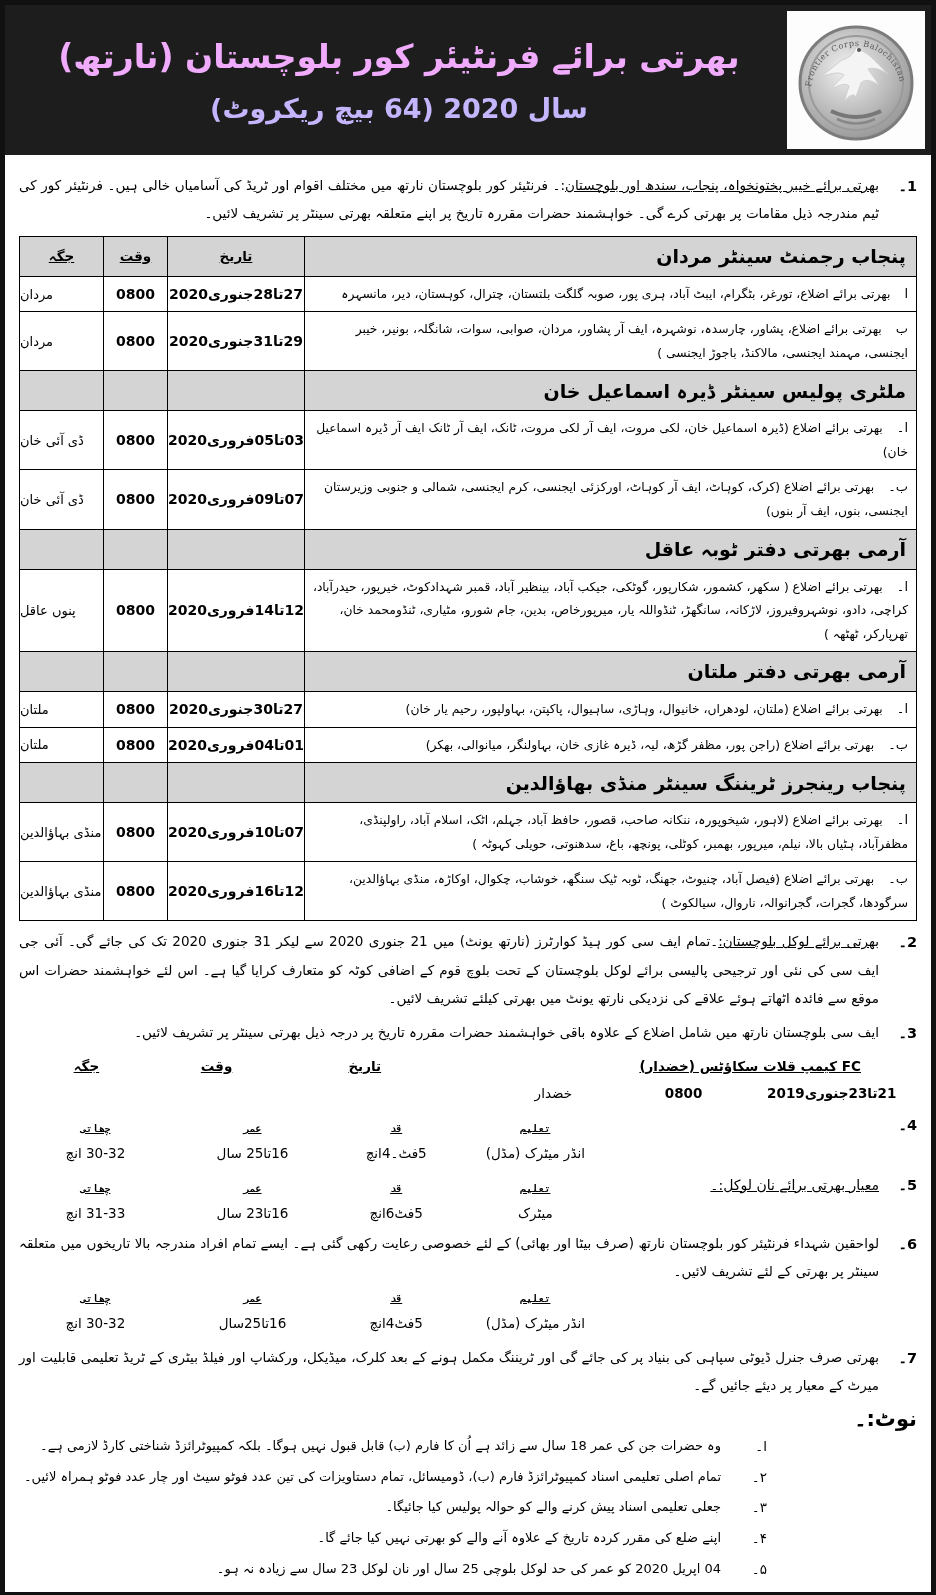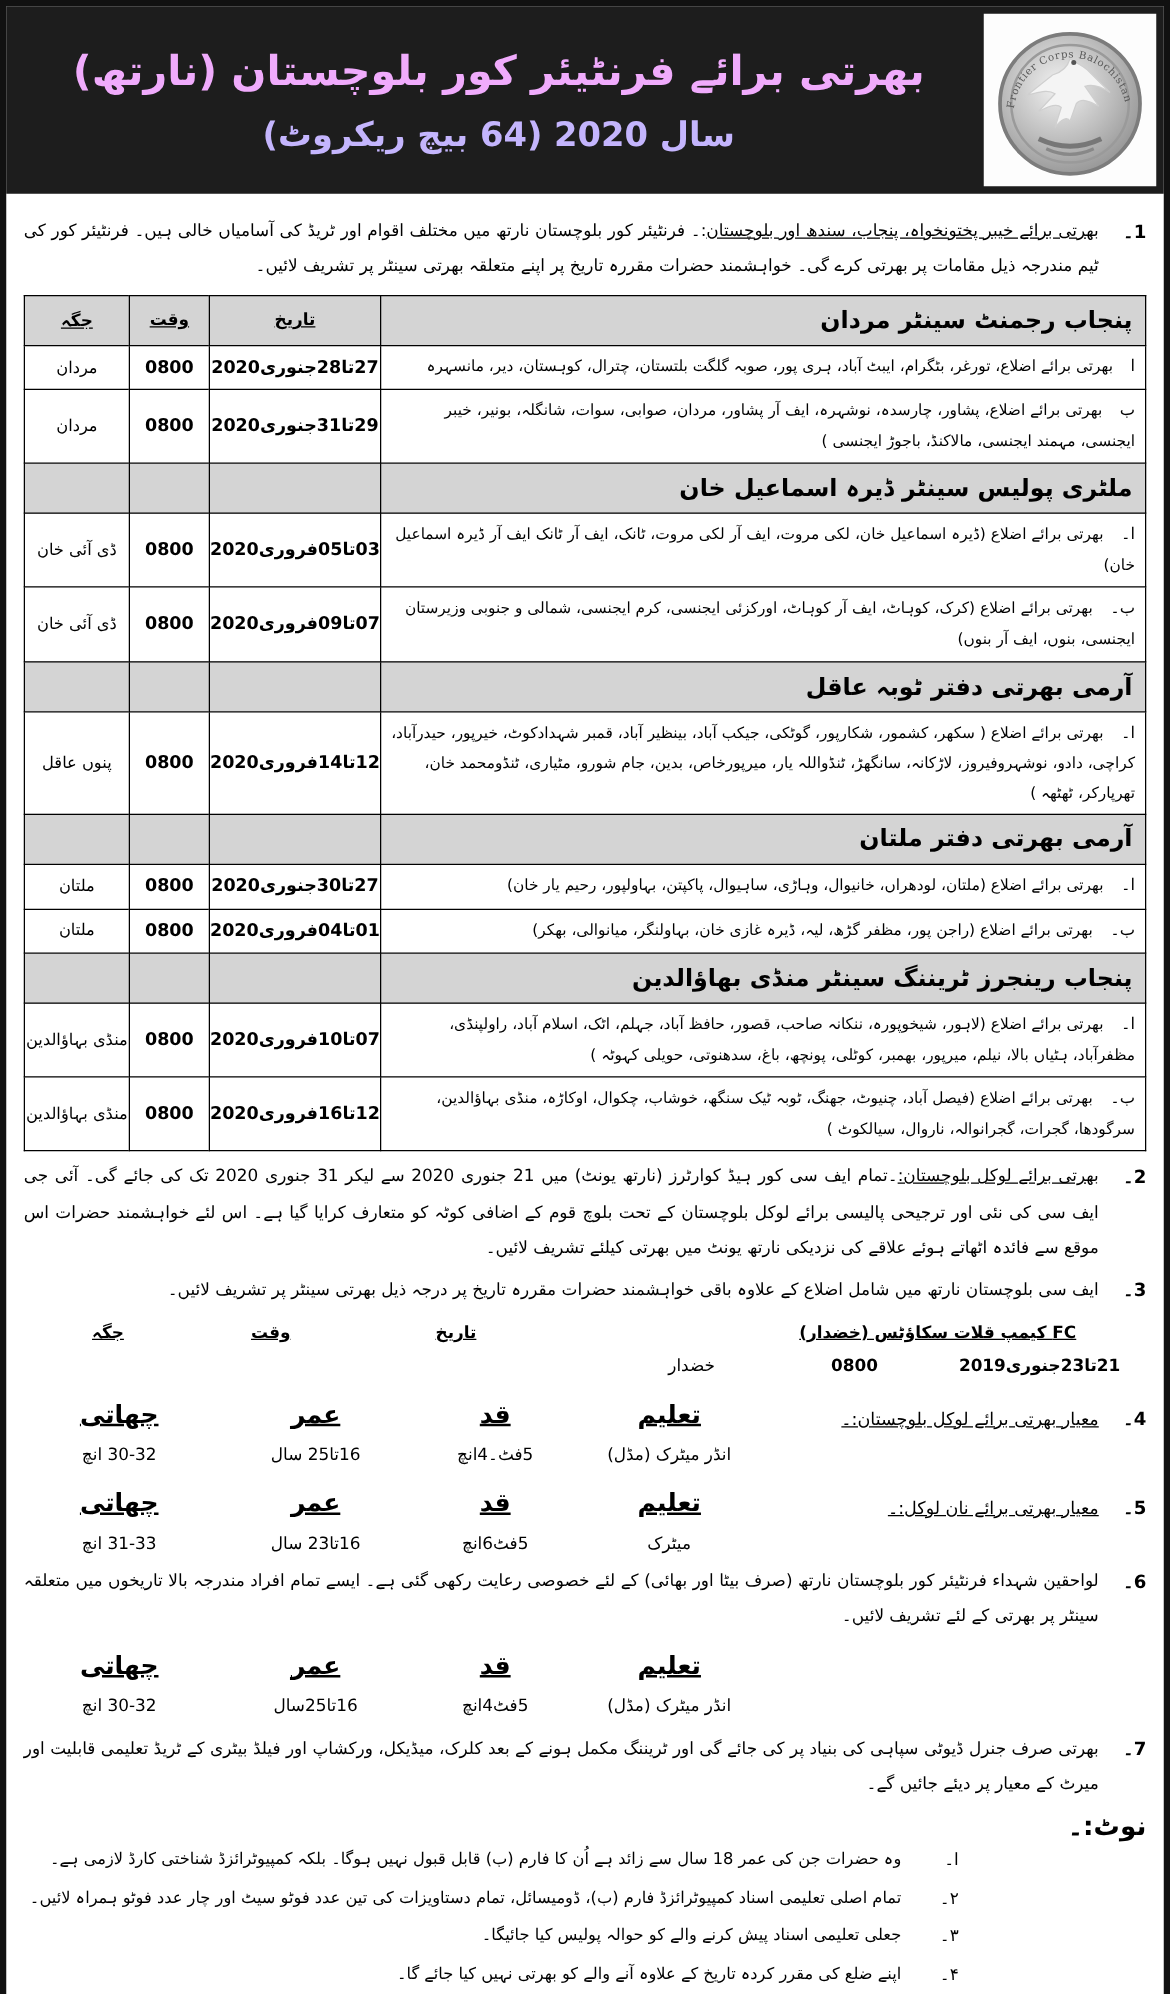--- a/index.html
+++ b/index.html
@@ -23,38 +23,38 @@
   .u { text-decoration:underline; }
   .bold { font-weight:normal; }
   
   table.rtable { width:100%; border-collapse:collapse; direction:rtl; margin-top:8px; }
   table.rtable td { border:1.6px solid #000; vertical-align:middle; }
   tr.sec td { background:#d4d4d4; height:40px; }
   td.secTitle { font-size:19px; font-weight:bold; text-align:right; padding:2px 10px; }
   td.hdr { font-size:13.5px; font-weight:bold; text-align:center; text-decoration:underline; }
   td.desc { text-align:right; padding:5px 8px; font-size:12.3px; line-height:1.9; }
   td.date, td.time { text-align:center; font-weight:bold; font-size:14px; }
-  td.place { text-align:center; font-size:13px; }
+  td.place { text-align:left; font-size:13px; }
   .mk { display:inline-block; font-size:13px; margin-left:14px; }
   col.c-desc { width:auto; } col.c-date { width:136px; } col.c-time { width:64px; } col.c-place { width:84px; }
   
   .fc { direction:rtl; margin-top:4px; }
   .fc-line { display:flex; direction:rtl; align-items:flex-end; line-height:2.0; }
   .fc-desc { flex:0 0 52%; padding-right:56px; font-size:13.5px; text-align:right; }
   .fc-date { flex:0 0 19%; text-align:center; font-size:13.5px; }
   .fc-time { flex:0 0 14%; text-align:center; font-size:13.5px; }
   .fc-place { flex:0 0 15%; text-align:center; font-size:13.5px; }
   .fc .bold { font-weight:bold; }
   
   .spec { direction:rtl; margin-top:4px; }
   .spec-line { display:flex; direction:rtl; align-items:flex-end; line-height:2.0; }
   .spec-label { flex:0 0 34%; display:flex; direction:rtl; font-size:14px; }
   .spec-col { text-align:center; font-size:13.5px; }
   .col-edu { flex:0 0 17%; } .col-hgt { flex:0 0 14%; } .col-age { flex:0 0 18%; } .col-chest { flex:0 0 17%; }
-  .spec-hdr { font-weight:bold; text-decoration:underline; font-size:20px; }
+  .spec-hdr { font-weight:bold; text-decoration:underline; font-size:10px;font-family:Liberation Mono, monospace; }
   
   .note-wrap { position:relative; direction:rtl; margin-top:8px; }
   .note-head { font-size:21px; font-weight:bold; margin-bottom:4px; }
   .note-item { display:flex; direction:rtl; margin-right:150px; font-size:13px; line-height:1.75; margin-bottom:7px; }
   .note-mk { width:46px; flex:0 0 auto; font-size:13.5px; }
   .note-tx { flex:1; text-align:right; }
   svg text { font-family:"DejaVu Serif", serif; }
 </style>
 </head>
 <body>
@@ -217,21 +217,20 @@
         <div class="fc-date bold">21تا23جنوری2019</div>
         <div class="fc-time bold">0800</div>
         <div class="fc-place">خضدار</div>
       </div>
     </div>
 
     <div class="spec">
       <div class="spec-line">
         <div class="spec-label">
             <span class="pnum">4۔</span>
-            <span class="u bold">معیار بھرتی برائے لوکل بلوچستان:۔</span>
           </div>
         <div class="spec-col col-edu spec-hdr">تعلیم</div>
         <div class="spec-col col-hgt spec-hdr">قد</div>
         <div class="spec-col col-age spec-hdr">عمر</div>
         <div class="spec-col col-chest spec-hdr">چھاتی</div>
       </div>
       <div class="spec-line">
         <div class="spec-label"></div>
         <div class="spec-col col-edu">انڈر میٹرک (مڈل)</div>
         <div class="spec-col col-hgt bold">5فٹ۔4انچ</div>

